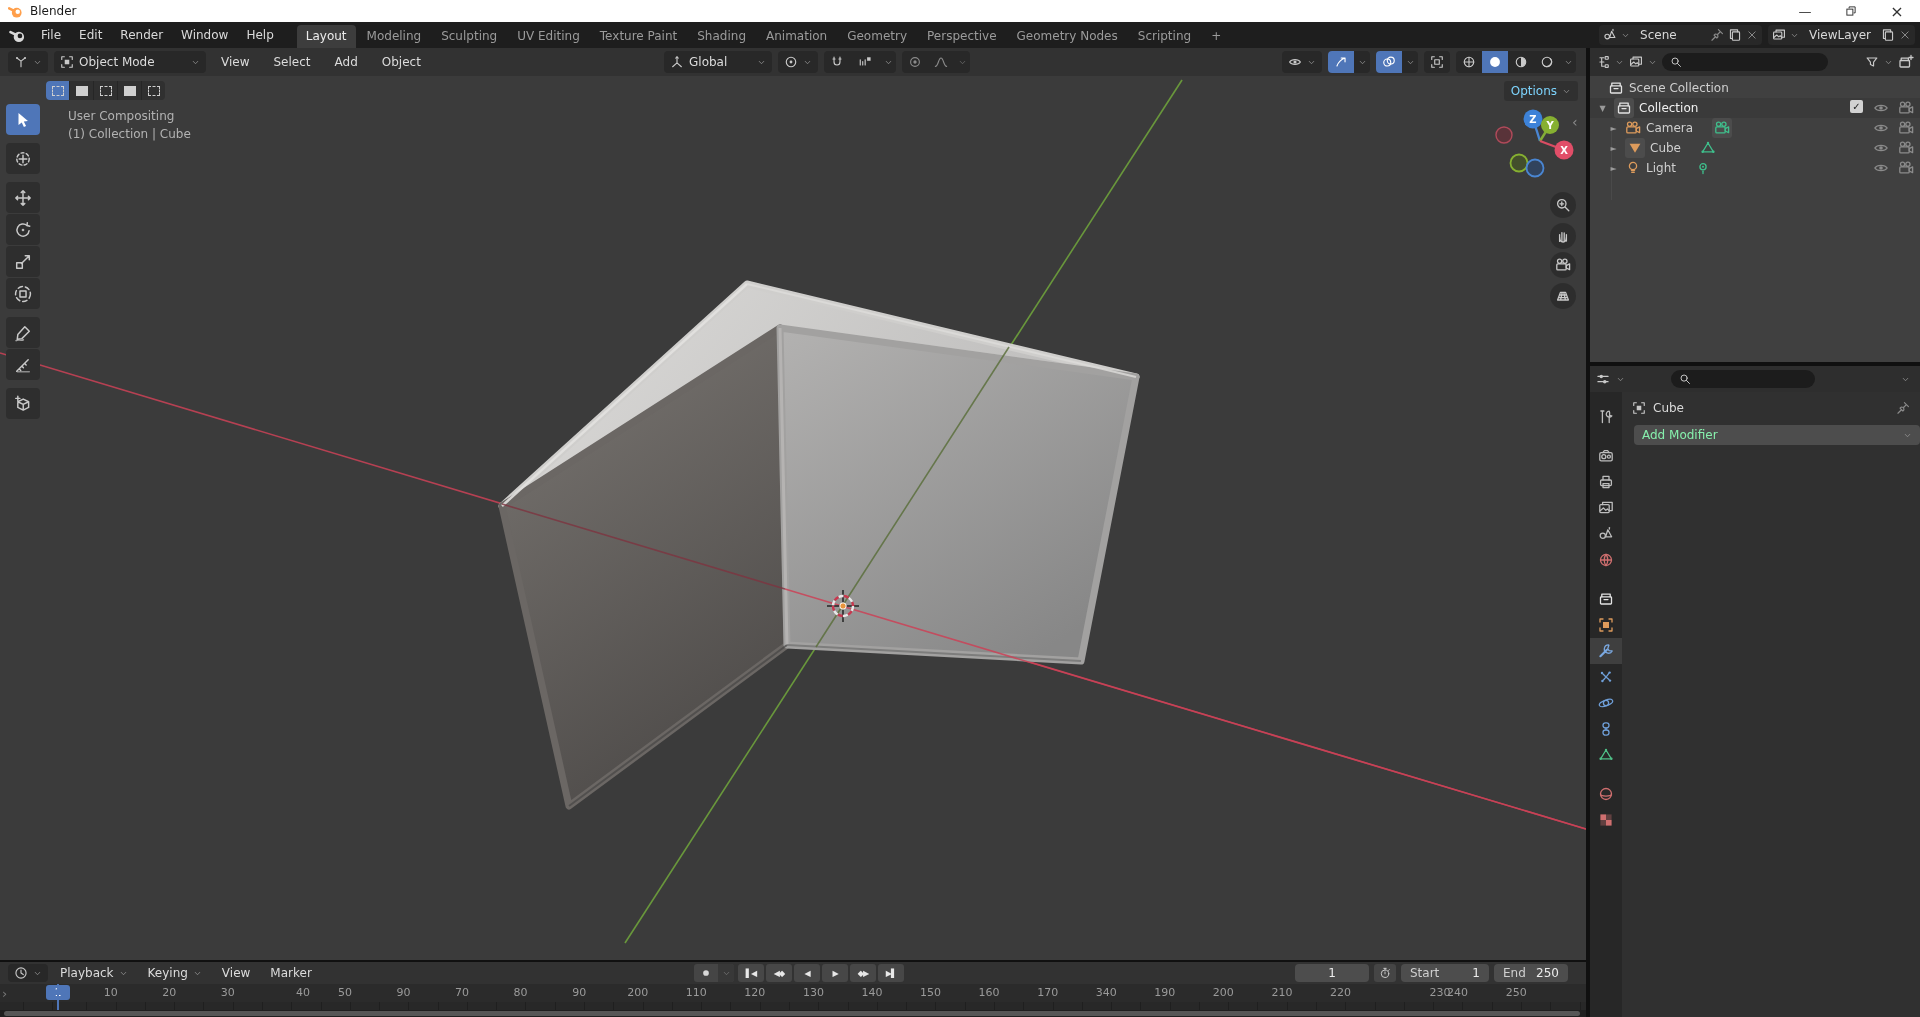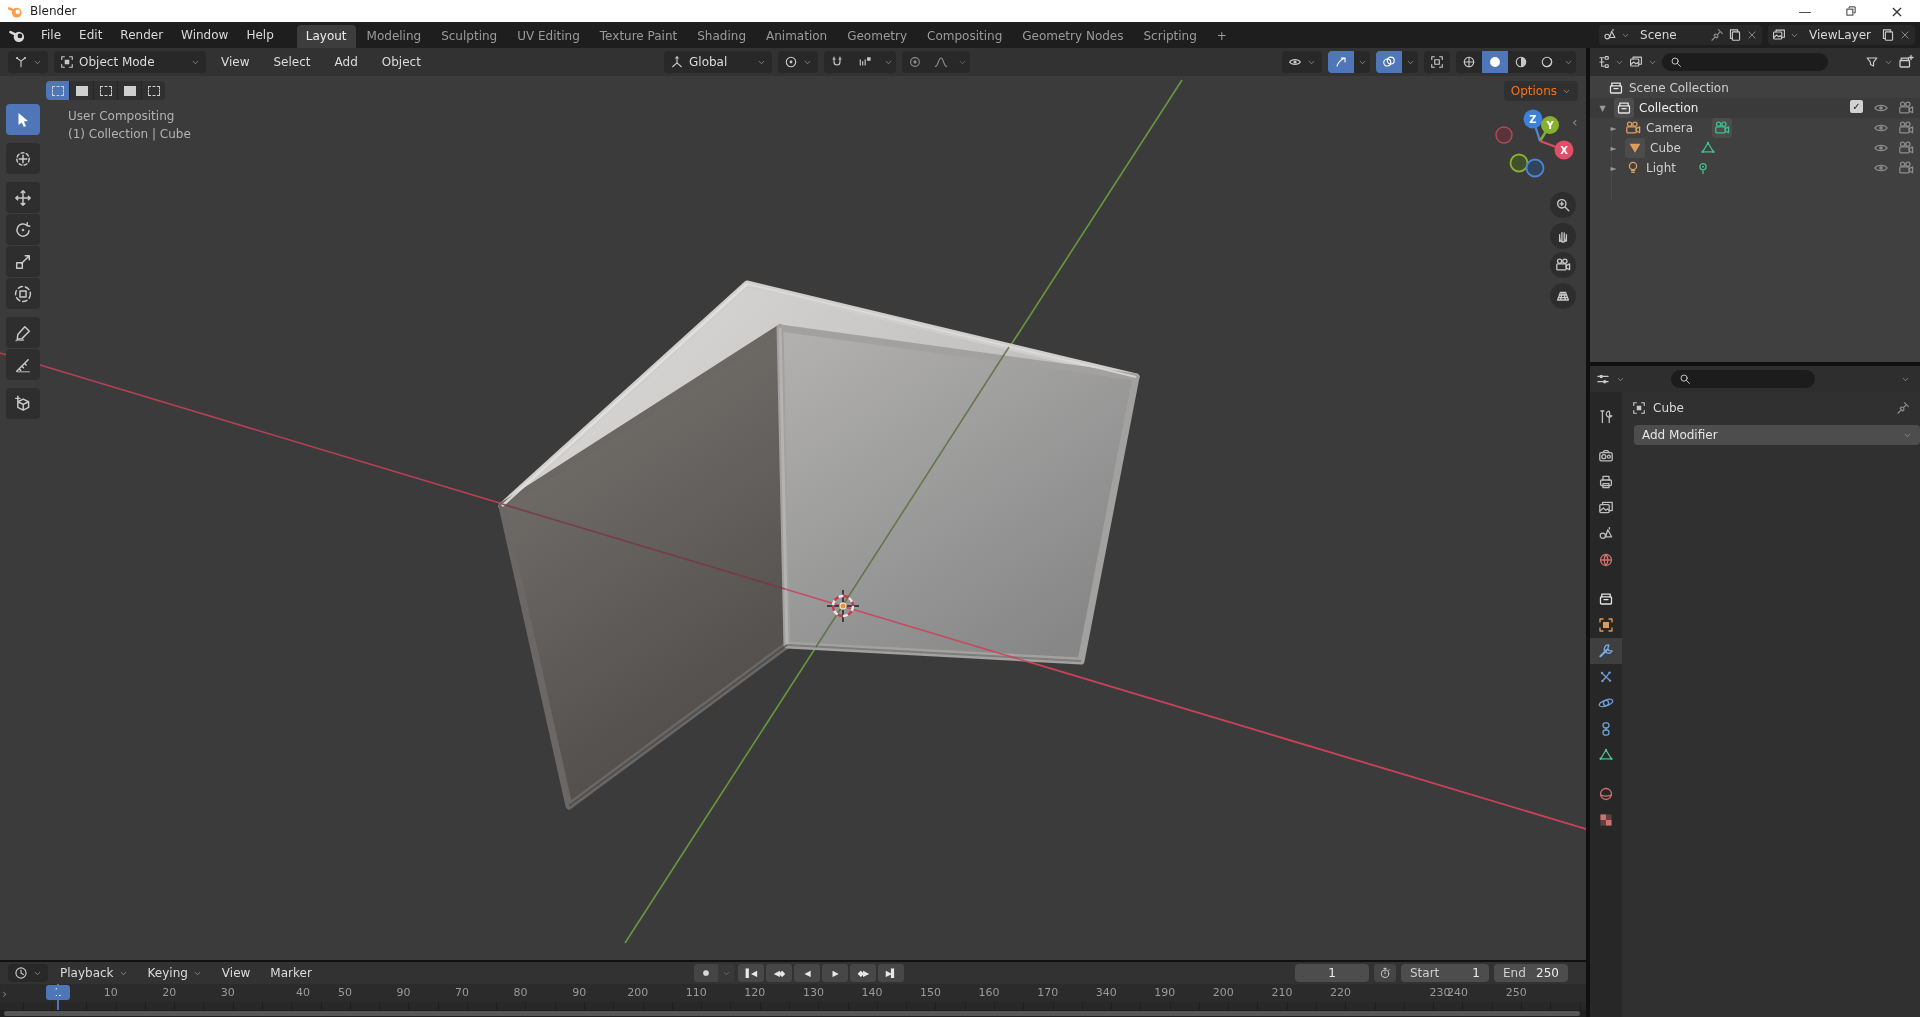--- a/index.html
+++ b/index.html
@@ -49,21 +49,21 @@
   
   .viewport{position:absolute;left:0;top:76px;width:1586px;height:884px;background:#3b3b3b;overflow:hidden}
   .scene-svg{position:absolute;left:0;top:0;width:1586px;height:884px}
   .selmodes{position:absolute;left:46px;top:5px;display:flex;background:#303030;border-radius:4px;overflow:hidden}
   .smode{width:23px;height:19px;display:flex;align-items:center;justify-content:center;border-right:1px solid #262626}
   .smode:last-child{border-right:none}
   .smode .bx{width:10px;height:8px;border:1px dashed #cfcfcf}
   .smode.on{background:#4f76b8}
   .smode .bx.fill{background:#cfcfcf}
   .optbtn{position:absolute;right:8px;top:5px;background:rgba(48,48,48,.9);border-radius:3px;height:20px;
-          display:flex;align-items:center;gap:5px;padding:0 7px;color:#f97316}
+          display:flex;align-items:center;gap:5px;padding:0 7px;color:#7dd3fc}
   .toolbar{position:absolute;left:6px;top:28px;display:flex;flex-direction:column;gap:1px}
   .tool{width:34px;height:31px;background:#2e2e2e;border-radius:4px;display:flex;align-items:center;justify-content:center}
   .tool.active{background:#4f76b8}
   .tool.active .ic{color:#fff}
   .tool.gap{margin-top:7px}
   .vpinfo{position:absolute;left:68px;top:31px;color:#b2b2b2;line-height:18px;font-size:12px}
   .gizmo-svg{position:absolute;left:1494px;top:22px;width:96px;height:96px}
   .navbtn{position:absolute;left:1550px;width:26px;height:26px;border-radius:13px;background:rgba(44,44,44,.85);
           display:flex;align-items:center;justify-content:center}
   .vp-collapse{position:absolute;left:1572px;top:38px;color:#8b8b8b;font-size:14px}
@@ -89,21 +89,21 @@
   .phead .srch{margin:0 auto;max-width:128px}
   .ptabs{position:absolute;left:0;top:26px;bottom:0;width:32px;background:#272727;display:flex;flex-direction:column;
          align-items:stretch;padding-top:12px}
   .ptab{height:26px;display:flex;align-items:center;justify-content:center}
   .ptab.active{background:#3f3f3f}
   .ptab.pgap{margin-top:13px}
   .pcontent{position:absolute;left:32px;top:26px;right:0;bottom:0}
   .bcrumb{display:flex;align-items:center;gap:7px;padding:9px 10px 0 10px;color:#d9d9d9}
   .bcrumb .pinr{margin-left:auto}
   .addmod{margin:10px 0 0 12px;height:20px;background:#4d4d4d;border-radius:4px;display:flex;align-items:center;
-          padding:0 8px;color:#e5e5e5}
+          padding:0 8px;color:#86efac}
   .addmod .chev{margin-left:auto}
 
   
   .timeline{position:absolute;left:0;top:962px;width:1586px;height:55px;background:#2b2b2b;overflow:hidden}
   .thead{height:22px;background:#323232;display:flex;align-items:center;gap:4px;padding-left:8px;position:relative}
   .thead .wbtn{height:18px}
   .tmenu2{padding:0 8px;color:#dcdcdc;display:flex;align-items:center;gap:5px}
   .transport{position:absolute;left:694px;top:2px;display:flex;align-items:center;gap:4px}
   .recw{display:flex;align-items:center;background:#454545;border-radius:3px;height:18px}
   .recw .dd{width:16px;display:flex;justify-content:center;background:#383838;height:18px;align-items:center;border-radius:0 3px 3px 0}
@@ -175,21 +175,21 @@
     <span class="tmenu">Help</span>
     <div class="wtabs" id="workspaces">
         <div class="wtab active">Layout</div>
         <div class="wtab">Modeling</div>
         <div class="wtab">Sculpting</div>
         <div class="wtab">UV Editing</div>
         <div class="wtab">Texture Paint</div>
         <div class="wtab">Shading</div>
         <div class="wtab">Animation</div>
         <div class="wtab">Geometry</div>
-        <div class="wtab">Compositing</div>
+        <div class="wtab">Perspective</div>
         <div class="wtab">Geometry Nodes</div>
         <div class="wtab">Scripting</div>
         <div class="wtab">+</div>
       </div>
     <div class="topright">
       <div class="idwidget">
         <span class="ic i14">
             <svg viewBox="0 0 16 16" fill="none" stroke="currentColor" stroke-width="1.3" stroke-linecap="round" stroke-linejoin="round">
               <circle cx="4.8" cy="9.8" r="2.6"></circle>
               <path d="M9.8 3.8 L13.6 10.8 H7.6 Z"></path>

